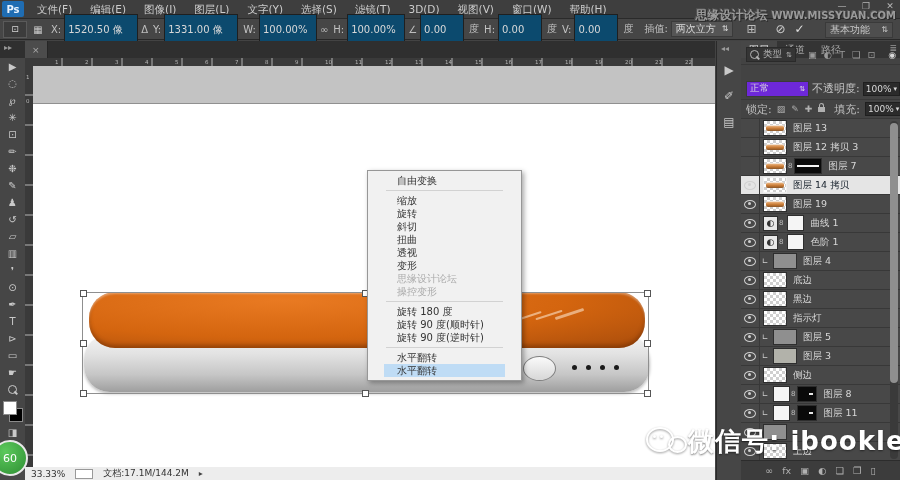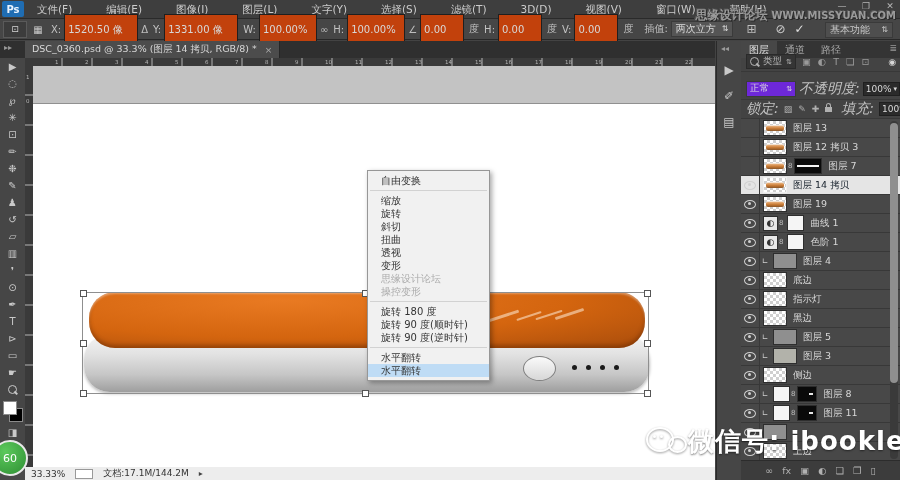--- a/index.html
+++ b/index.html
@@ -4,37 +4,37 @@
 <style>
   html,body{margin:0;padding:0;background:#222;}
   #app{position:relative;width:900px;height:480px;overflow:hidden;
        background:#434343;font-family:"DejaVu Sans","Liberation Sans",sans-serif;
        font-size:11px;color:#cfcfcf;-webkit-font-smoothing:antialiased;}
   
   .menubar{position:absolute;left:0;top:0;width:900px;height:18px;background:#3e3e3e;
            border-bottom:1px solid #2a2a2a;display:flex;align-items:center;}
   .pslogo{width:22px;height:16px;margin:1px 4px 1px 2px;background:#1f6db3;color:#eaf4ff;
           font-weight:bold;font-size:10px;display:flex;align-items:center;justify-content:center;border-radius:2px;}
-  .menu-items{display:flex;gap:16px;}
+  .menu-items{display:flex;gap:0;}
   .menu-item{padding:0 9px;font-size:10.5px;color:#cccccc;line-height:18px;white-space:nowrap;}
   .win-controls{position:absolute;right:2px;top:0;display:flex;gap:8px;}
   .win-btn{font-size:9px;color:#b5b5b5;width:16px;text-align:center;line-height:13px;}
   .wm-top{position:absolute;right:4px;top:7px;color:#9a9a9a;font-weight:bold;
           text-shadow:1px 1px 0 #2a2a2a,-1px -1px 0 #555;white-space:nowrap;z-index:40;}
   .wm-top .wm-forum{font-size:12px;}
   .wm-top .wm-site{font-size:10px;margin-left:4px;}
   
   .optionsbar{position:absolute;left:0;top:19px;width:900px;height:21px;background:#464646;
               border-bottom:1px solid #282828;display:flex;align-items:center;gap:3px;
               font-size:10px;color:#c2c2c2;padding-left:3px;box-sizing:border-box;}
   .ob-tool{width:22px;height:15px;border:1px solid #5a5a5a;background:#3c3c3c;display:flex;
            align-items:center;justify-content:center;font-size:9px;color:#d5d5d5;}
   .ob-ref{width:16px;text-align:center;font-size:10px;color:#cfcfcf;}
   .ob-label{margin-left:2px;}
-  .ob-field{background:#c2410c;border:1px solid #1f1f1f;color:#d8d8d8;height:13px;line-height:13px;
+  .ob-field{background:#0c4a6e;border:1px solid #1f1f1f;color:#d8d8d8;height:13px;line-height:13px;
             padding:8px 3px;white-space:nowrap;}
   .f74{width:66px;} .f58{width:50px;} .f44{width:36px;}
   .ob-icn{color:#bdbdbd;font-size:10px;}
   .ob-drop{background:#555555;border:1px solid #3a3a3a;height:14px;line-height:14px;padding:0 4px;
            display:flex;align-items:center;gap:6px;color:#ddd;}
   .ob-commit{color:#e0e0e0;font-size:12px;margin:0 3px;}
   .ob-cancel{color:#cfcfcf;font-size:12px;margin:0 3px;}
   .ws-drop{position:absolute;right:7px;top:3px;width:58px;height:14px;background:#4e4e4e;
            border:1px solid #3a3a3a;line-height:14px;padding:0 4px;color:#c7c7c7;
            display:flex;justify-content:space-between;}
@@ -71,43 +71,43 @@
               background:radial-gradient(ellipse at 35% 15%,#e97a22 0%,#d4650f 55%,#a84c0b 100%);
               box-shadow:inset 0 2px 2px rgba(255,255,255,0.35), inset 0 -3px 4px rgba(90,35,0,0.45);z-index:6;}
   .pmark{position:absolute;background:rgba(255,238,218,0.55);transform:rotate(72deg);z-index:7;border-radius:1px;}
   .dev-button{position:absolute;left:523px;top:356px;width:31px;height:23px;border-radius:50%;
               border:1px solid #7f7f7f;background:linear-gradient(180deg,#fafafa,#d7d7d7);z-index:7;}
   .dot{position:absolute;width:5px;height:5px;border-radius:50%;background:#1a1a1a;top:365px;z-index:7;}
   .bbox{position:absolute;left:82px;top:292px;width:565px;height:100px;border:1px solid #8f8f8f;z-index:9;}
   .handle{position:absolute;width:5px;height:5px;background:#fff;border:1px solid #555;z-index:10;}
   
   #ctx-menu{position:absolute;left:367px;top:170px;width:121px;background:#f1f1f1;border:1px solid #979797;
-            box-shadow:2px 2px 5px rgba(0,0,0,0.35);z-index:50;padding:3px 0;}
+            box-shadow:2px 2px 5px rgba(0,0,0,0.35);z-index:50;padding:3px 16px;}
   .cm-item{height:13px;line-height:13px;padding-left:13px;font-size:10px;color:#333;white-space:nowrap;}
   .cm-item.disabled{color:#ababab;}
   .cm-item.hl{background:#bfdcf5;}
   .cm-sep{height:1px;background:#d2d2d2;margin:3px 2px;}
   
   #dock-strip{position:absolute;left:716px;top:41px;width:24px;height:439px;background:#464646;
               border-left:1px solid #2a2a2a;border-right:1px solid #2a2a2a;}
   .dock-arrows{position:absolute;left:4px;top:3px;font-size:8px;color:#9a9a9a;}
   .dock-icn{position:absolute;left:0;width:24px;text-align:center;font-size:12px;color:#c9c9c9;}
   
   .lpanel{position:absolute;left:741px;top:41px;width:159px;height:439px;background:#434343;}
   .ltabs{position:absolute;left:0;top:0;width:159px;height:17px;background:#343434;display:flex;}
   .ltab{padding:0 8px;line-height:17px;font-size:10px;color:#a8a8a8;}
   .ltab.active{background:#474747;color:#e0e0e0;}
   .ltab-menu{position:absolute;right:3px;top:2px;color:#9a9a9a;font-size:9px;}
-  .frow{position:absolute;left:0;top:11px;width:159px;height:20px;display:flex;align-items:center;gap:6px;padding-left:5px;box-sizing:border-box;border-bottom:1px solid #383838;}
+  .frow{position:absolute;left:0;top:4px;width:159px;height:20px;display:flex;align-items:center;gap:12px;padding-left:5px;box-sizing:border-box;border-bottom:1px solid #383838;}
   .fdrop{display:flex;align-items:center;gap:4px;background:#353535;border:1px solid #2a2a2a;height:13px;padding:0 3px;color:#b5b5b5;font-size:9.5px;}
   .ficn{color:#9a9a9a;font-size:9.5px;}
   .fpin{position:absolute;right:4px;color:#d8d8d8;font-size:9px;}
   .brow{position:absolute;left:0;top:37px;width:159px;height:22px;display:flex;align-items:center;gap:3px;padding-left:5px;box-sizing:border-box;border-bottom:1px solid #383838;}
   .blend{width:72px;height:14px;background:#6d28d9;border:1px solid #3a3a3a;display:flex;justify-content:space-between;align-items:center;padding:0 3px;font-size:9.5px;color:#ddd;}
-  .plabel{font-size:14px;color:#c2c2c2;white-space:nowrap;font-style:italic;}
+  .plabel{font-size:11px;color:#c2c2c2;white-space:nowrap;}
   .pfield{background:#2b2b2b;border:1px solid #1f1f1f;height:12px;line-height:12px;padding:0 2px;font-size:9px;color:#d8d8d8;display:flex;gap:2px;align-items:center;}
   .krow{position:absolute;left:0;top:59px;width:159px;height:19px;display:flex;align-items:center;gap:5px;padding-left:5px;box-sizing:border-box;border-bottom:1px solid #383838;}
   .kicn{color:#b0b0b0;font-size:9px;}
   .padlock{display:inline-block;width:7px;height:5px;background:#b0b0b0;position:relative;margin-top:3px;}
   .padlock::before{content:'';position:absolute;left:1px;top:-4px;width:3px;height:3px;border:1px solid #b0b0b0;border-bottom:none;border-radius:3px 3px 0 0;}
   #layers-list{position:absolute;left:0;top:78px;width:159px;height:342px;overflow:hidden;}
   .lrow{height:18px;border-bottom:1px solid #383838;background:#484848;display:flex;align-items:center;position:relative;}
   .lrow.sel{background:#e5e5e5;}
   .eyebox{width:18px;height:18px;border-right:1px solid #383838;display:flex;align-items:center;justify-content:center;flex-shrink:0;}
   .eye{width:10px;height:7px;border:1px solid #d0d0d0;border-radius:50%;position:relative;}
@@ -213,21 +213,20 @@
     <span class="ob-commit">✓</span>
     <span class="ws-drop">
         <span>基本功能</span>
         <span style="font-size:8px;">⇅</span>
       </span>
   </div>
 
   <div class="tabbar">
     <span class="tab-chevrons">▸▸</span>
     <div class="doctab">
-      <span>DSC_0360.psd @ 33.3% (图层 14 拷贝, RGB/8) *</span>
       <span class="tabclose">×</span>
     </div>
   </div>
 
   <div id="toolbar">
       <span class="tool">▶</span>
       <span class="tool">◌</span>
       <span class="tool">℘</span>
       <span class="tool">✳</span>
       <span class="tool">⊡</span>
@@ -459,28 +458,28 @@
             <span class="eye"></span>
           </span>
           <span class="thumb checkerbg"></span>
           <span class="lname">底边</span>
         </div>
         <div class="lrow">
           <span class="eyebox">
             <span class="eye"></span>
           </span>
           <span class="thumb checkerbg"></span>
+          <span class="lname">黑边</span>
+        </div>
+        <div class="lrow">
+          <span class="eyebox">
+            <span class="eye"></span>
+          </span>
+          <span class="thumb checkerbg"></span>
           <span class="lname">指示灯</span>
-        </div>
-        <div class="lrow">
-          <span class="eyebox">
-            <span class="eye"></span>
-          </span>
-          <span class="thumb checkerbg"></span>
-          <span class="lname">黑边</span>
         </div>
         <div class="lrow">
           <span class="eyebox">
             <span class="eye"></span>
           </span>
           <span class="clip">∟</span>
           <span class="thumb th-gray"></span>
           <span class="lname">图层 5</span>
         </div>
         <div class="lrow">

